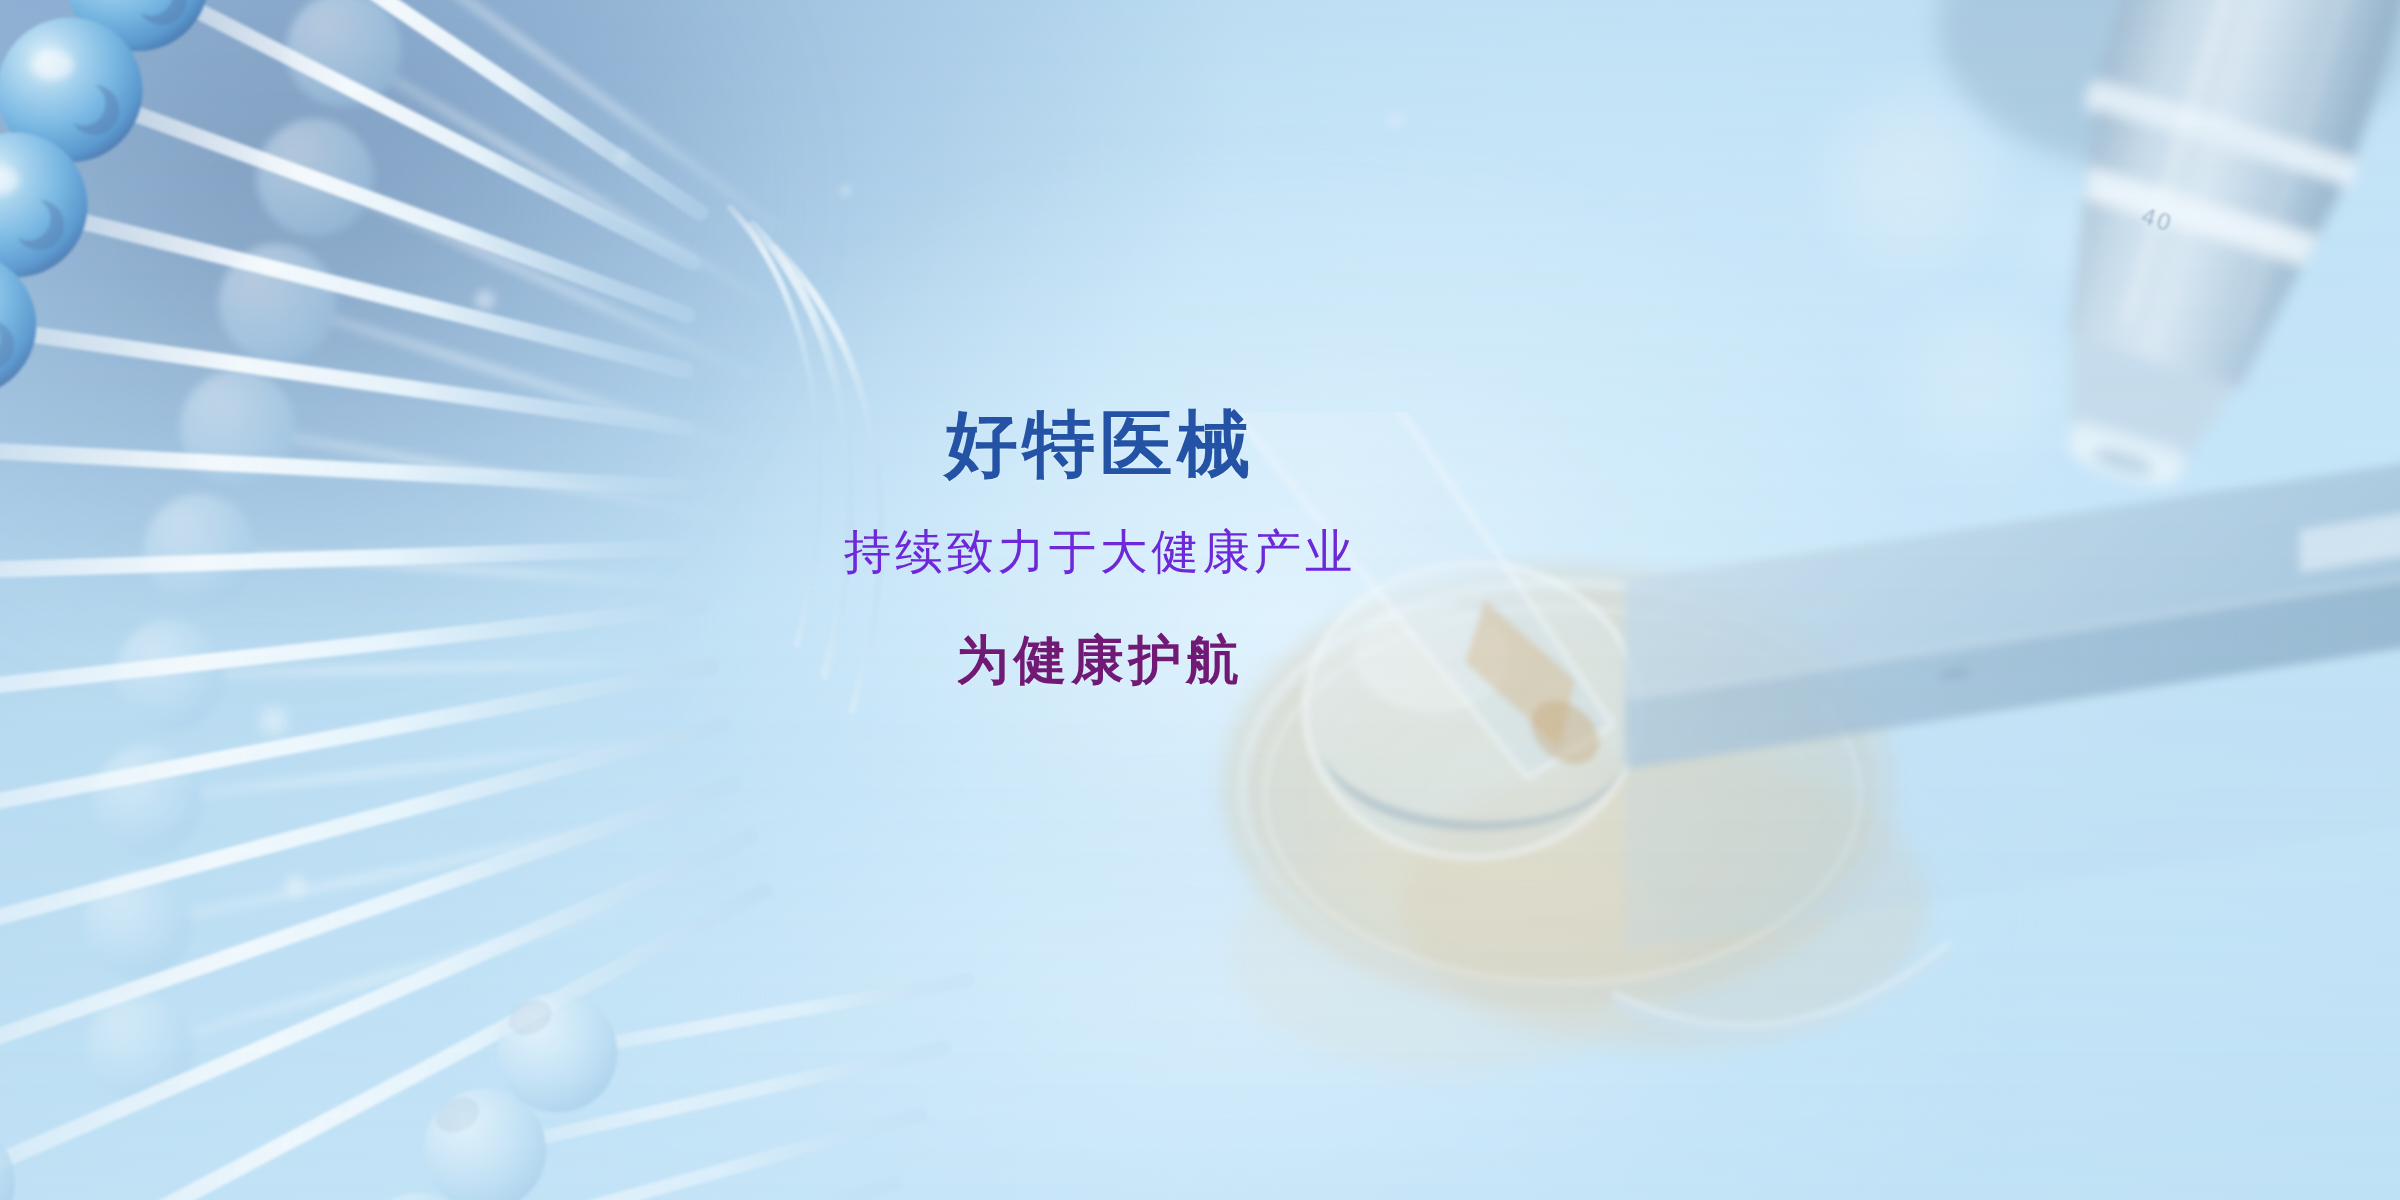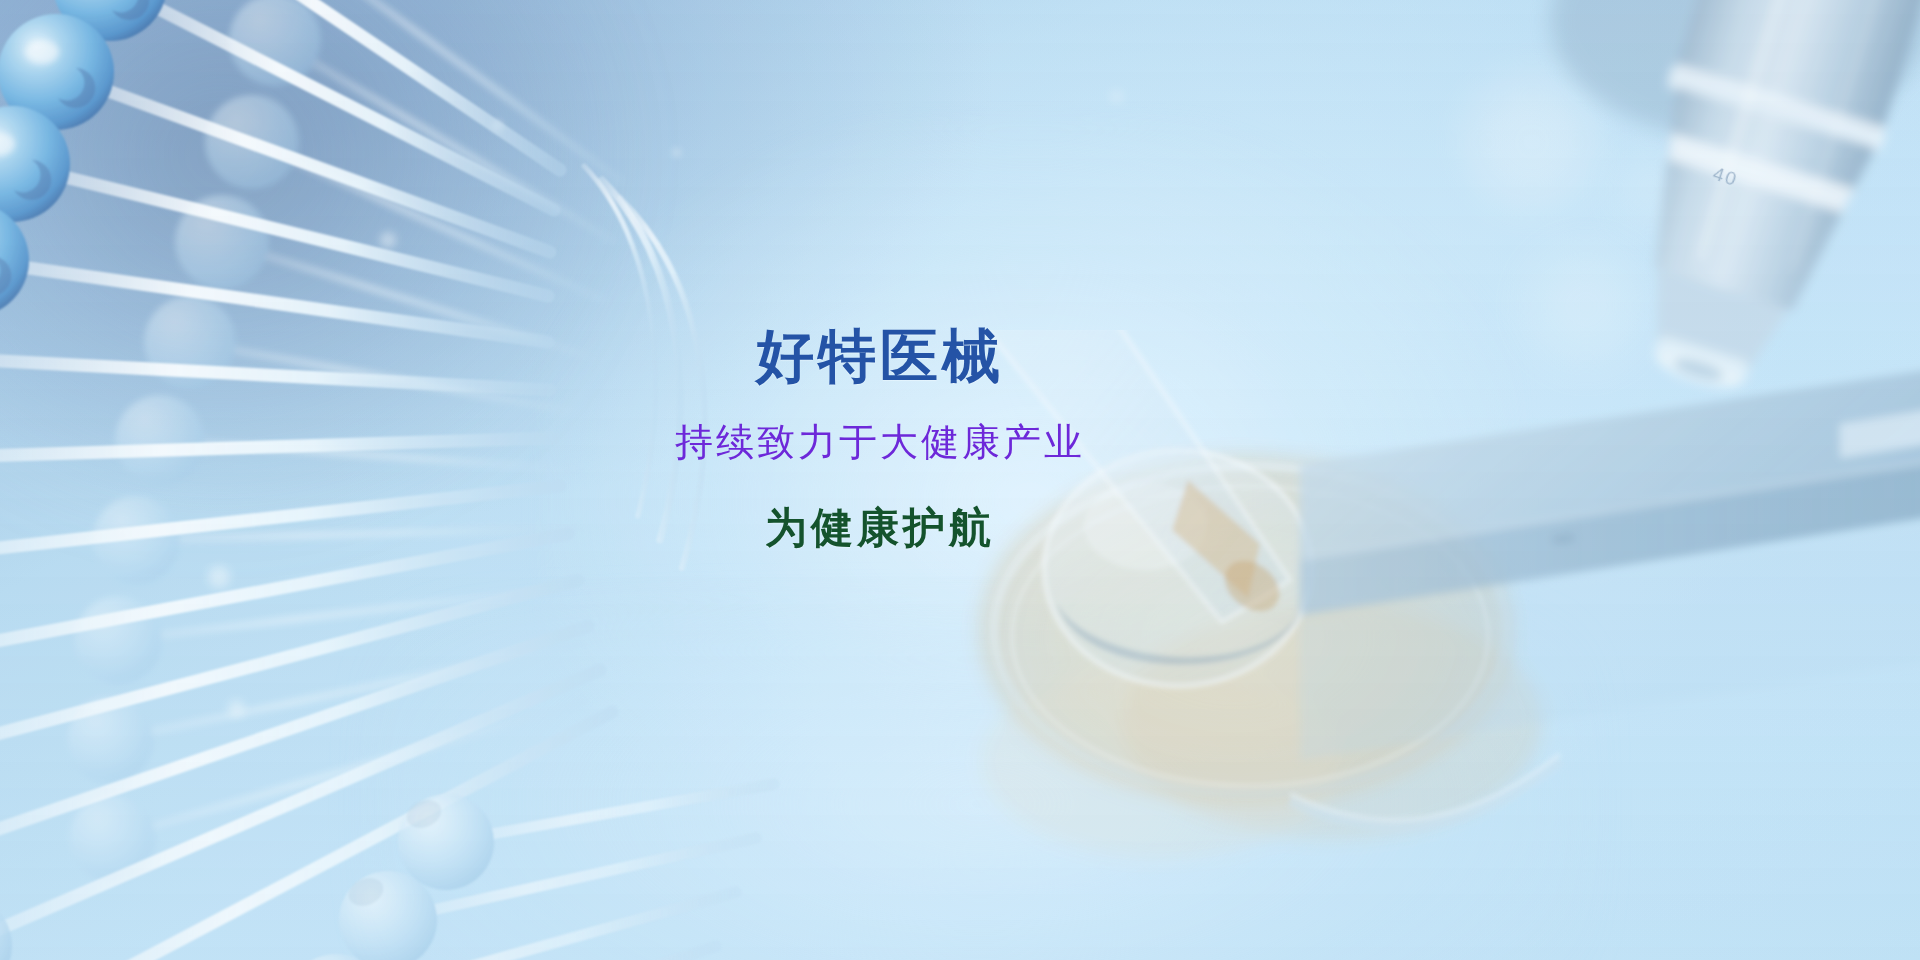--- a/index.html
+++ b/index.html
@@ -99,21 +99,21 @@
     font-weight:normal;
     letter-spacing:3px;
     color:#6d28d9;
     line-height:1;
     margin:0 0 46px 0;
   }
   .subline-2{
     font-size:42px;
     font-weight:bold;
     letter-spacing:4px;
-    color:#14532d;
+    color:#701a75;
     line-height:1;
     margin:0;
     text-shadow:0 1px 1px rgba(255,255,255,0.30);
   }
 </style>
 </head>
 <body>
 
 <div class="stage">
 

